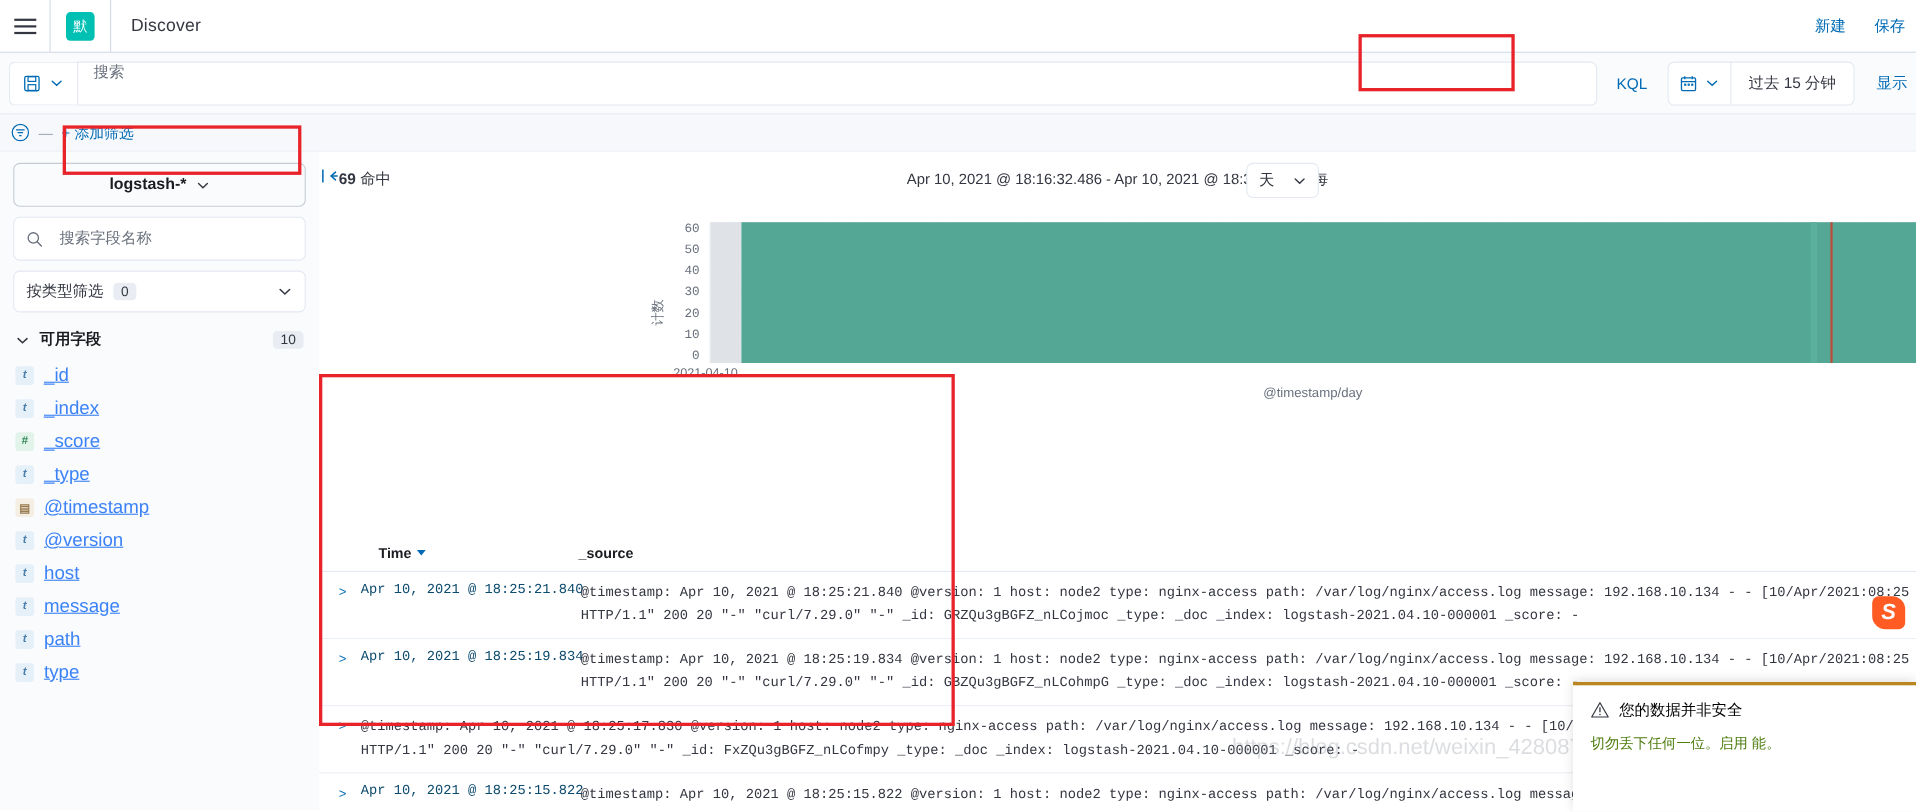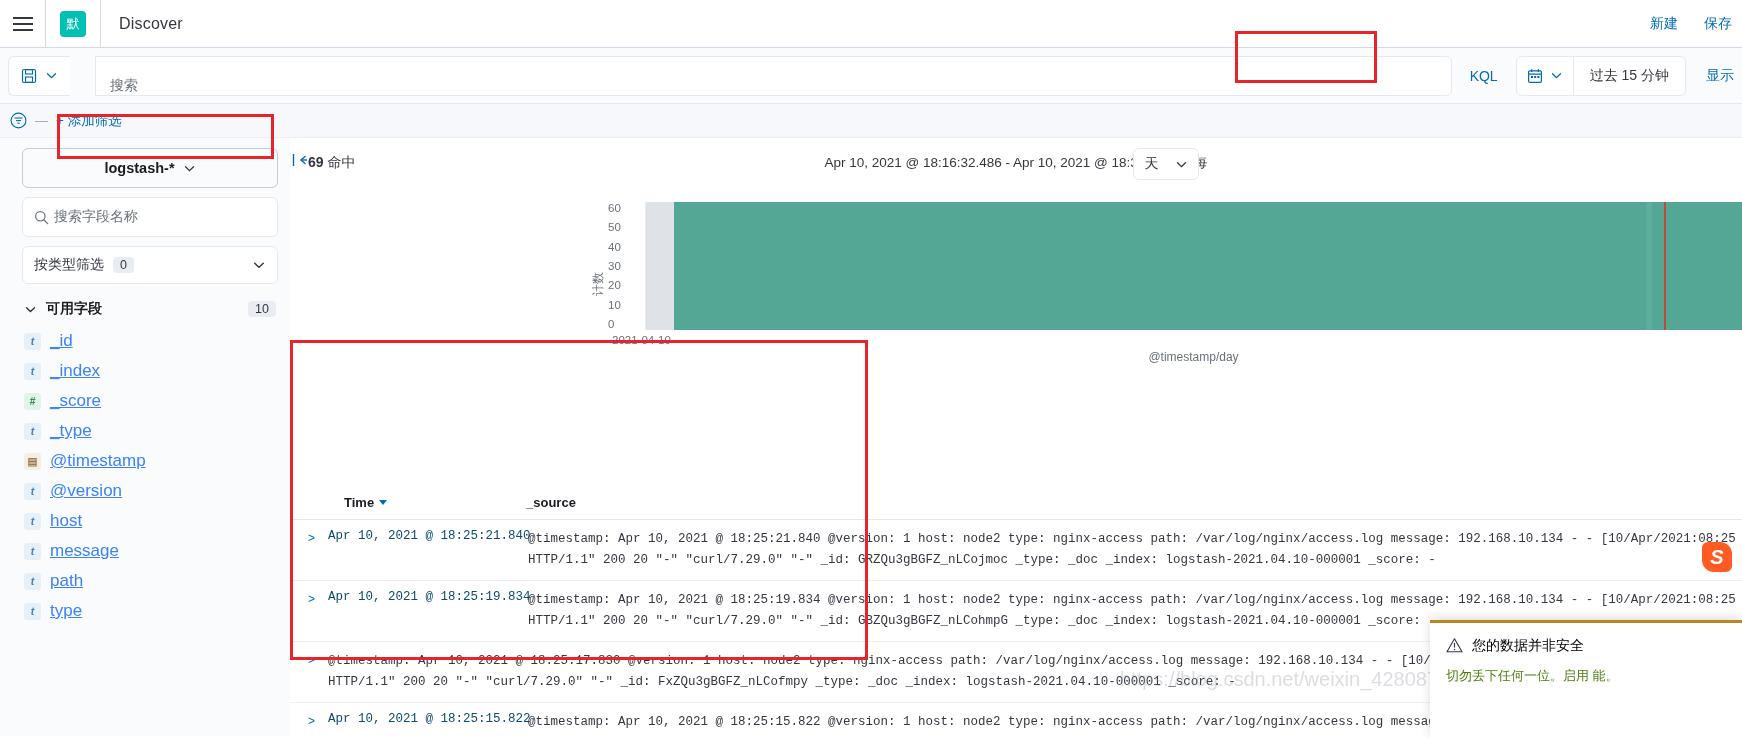--- a/index.html
+++ b/index.html
@@ -42,21 +42,21 @@
   }
   .saved-query-btn {
     display: flex; align-items: center; gap: 8px; height: 40px;
     padding: 0 12px; background: #fff; border: 1px solid #e3e8f2;
     border-right: none; border-radius: 6px 0 0 6px; cursor: pointer;
   }
   .icon-svg { display: block; }
   .search-field {
     flex: 1; height: 40px; background: #fff; border: 1px solid #e3e8f2;
     border-left: 1px solid #e3e8f2; border-radius: 0 6px 6px 0;
-    display: flex; align-items: flex-end; padding: 0 14px; cursor: text; margin-left: 25px;
+    display: flex; align-items: flex-start; padding: 0 14px; cursor: text;
   }
   .search-placeholder { color: #6a717d; font-size: 14px; }
   .kql-badge { color: #006bb4; font-size: 14px; padding: 0 18px; cursor: pointer; font-weight: 400; }
   .date-picker {
     display: flex; align-items: center; height: 40px; background: #fff;
     border: 1px solid #e3e8f2; border-radius: 6px; overflow: hidden;
   }
   .date-cal { display: flex; align-items: center; gap: 7px; padding: 0 10px; cursor: pointer; border-right: 1px solid #e3e8f2; height: 100%; }
   .date-value { padding: 0 16px; font-size: 14px; color: #343741; cursor: pointer; white-space: nowrap; }
   .display-link { color: #006bb4; font-size: 14px; margin-left: 20px; cursor: pointer; white-space: nowrap; }
@@ -66,29 +66,29 @@
     height: 34px; background: #f7f8fc; display: flex; align-items: center;
     padding: 0 10px; gap: 8px; border-bottom: 1px solid #eceff5;
   }
   .filter-dash { color: #98a2b3; font-size: 13px; }
   .add-filter { color: #006bb4; font-size: 13.5px; cursor: pointer; }
 
   
   .body { display: flex; height: 598px; }
 
   
-  .sidebar { width: 290px; background: #fafbfd; padding: 10px 12px 0 22px; position: relative; }
+  .sidebar { width: 290px; background: #fafbfd; padding: 10px 12px 0 12px; position: relative; }
   .index-select {
     height: 40px; background: #fafbfd; border: 1px solid #c6ccd6; border-radius: 6px;
     display: flex; align-items: center; justify-content: center; gap: 8px;
     cursor: pointer; font-weight: bold; color: #1a1c21; font-size: 14.5px; margin-bottom: 9px;
   }
   .field-search {
     height: 40px; background: #fff; border: 1px solid #e3e8f2; border-radius: 6px;
-    display: flex; align-items: center; gap: 5px; padding: 0 11px; cursor: text; margin-bottom: 9px;
+    display: flex; align-items: center; gap: 15px; padding: 0 11px; cursor: text; margin-bottom: 9px;
   }
   .field-search .ph { color: #6a717d; font-size: 14px; }
   .type-filter {
     height: 38px; background: #fff; border: 1px solid #e3e8f2; border-radius: 6px;
     display: flex; align-items: center; padding: 0 11px; cursor: pointer; margin-bottom: 10px;
   }
   .type-filter-label { font-size: 14px; color: #343741; }
   .count-pill {
     background: #e9edf3; border-radius: 4px; padding: 1px 7px; font-size: 12.5px;
     color: #343741; margin-left: 9px;
@@ -129,21 +129,21 @@
 
   
   .chart-wrap { position: relative; height: 200px; margin: 6px 0 0 0; }
   .y-axis-title {
     position: absolute; left: 300px; top: 96px; font-size: 12px; color: #69707d;
     transform: rotate(-90deg) translate(-50%, 0); transform-origin: left top; white-space: nowrap;
   }
   .y-ticks {
     position: absolute; left: 318px; top: 14px; width: 28px; height: 128px;
     display: flex; flex-direction: column; justify-content: space-between;
-    font-size: 11.5px; color: #69707d;
+    align-items: flex-end; font-size: 11.5px; color: #69707d; font-family: Liberation Mono, monospace;
   }
   .plot {
     position: absolute; left: 355px; top: 14px; right: 0; height: 128px;
     border-left: 1px solid #eaecef;
   }
   .gridline { position: absolute; left: 0; right: 0; border-top: 1px dashed #e4e6ea; }
   .bar-pre { position: absolute; left: 0; top: 0; width: 28px; height: 128px; background: #dfe2e7; }
   .bar-main { position: absolute; left: 28px; top: 0; right: 0; height: 128px; background: #54a795; }
   .bar-notch { position: absolute; top: 0; width: 6px; height: 128px; background: #5bb09d; }
   .marker-line { position: absolute; top: 0; width: 2px; height: 128px; background: #bd4c3b; }

